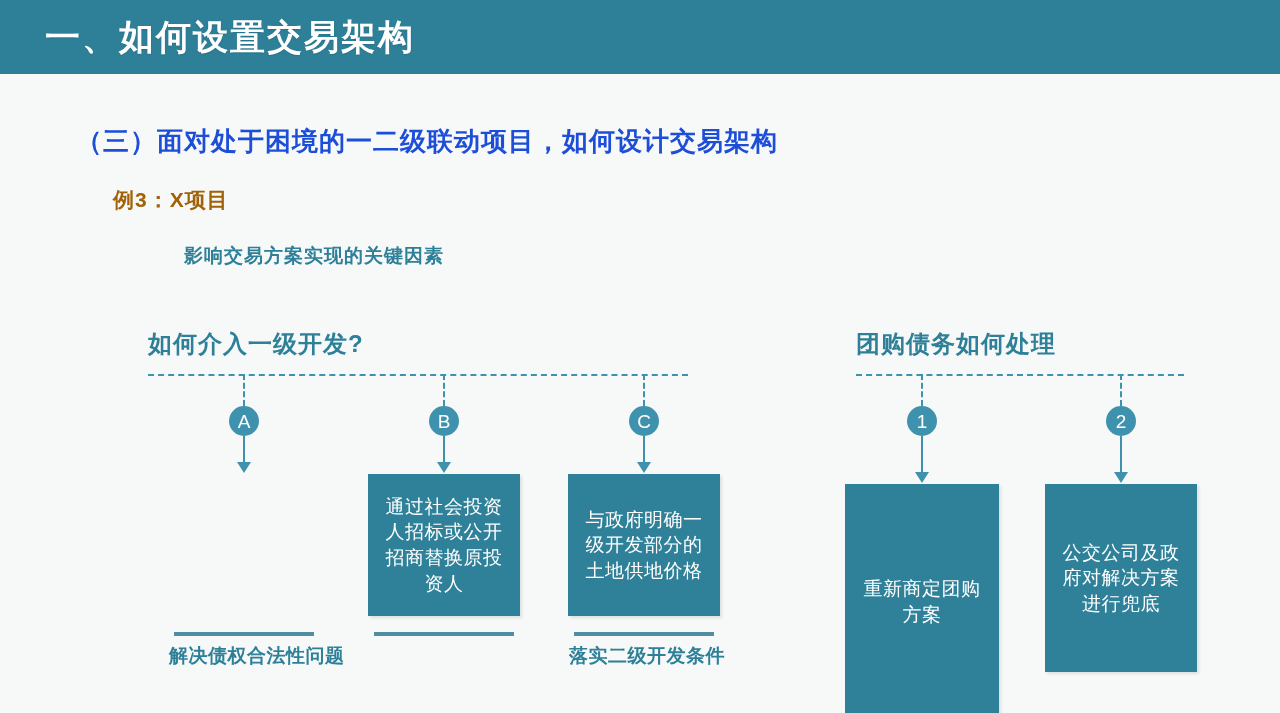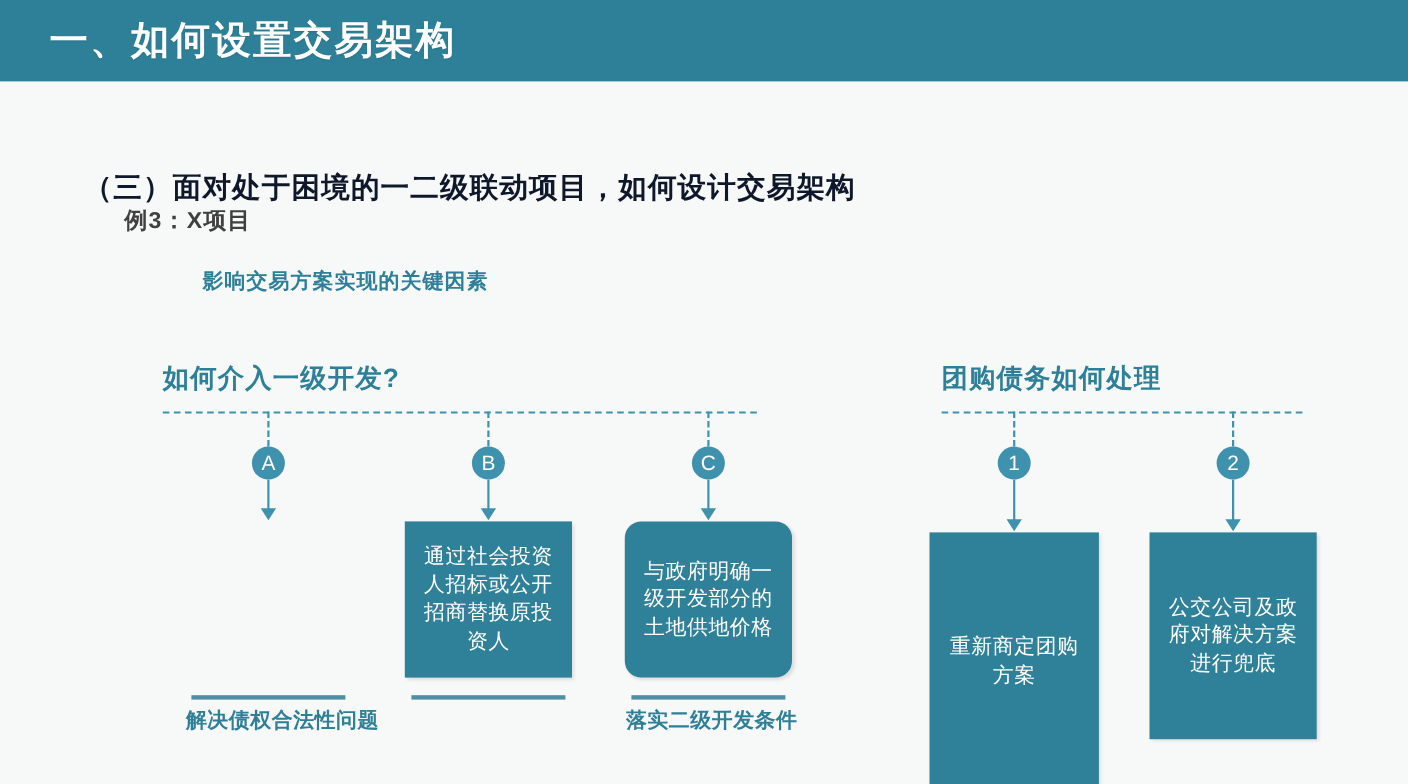--- a/index.html
+++ b/index.html
@@ -39,32 +39,31 @@
     text-shadow: 0 1px 2px rgba(0,0,0,0.12);
   }
 
   
   .subtitle {
     position: absolute;
     left: 76px;
     top: 124px;
     font-size: 26px;
     font-weight: bold;
-    color: #0f172a;
-    white-space: nowrap;
-    letter-spacing: 1px;
-    margin-top: 29px;
+    color: #1d4ed8;
+    white-space: nowrap;
+    letter-spacing: 1px;
   }
   .example-label {
     position: absolute;
     left: 113px;
     top: 186px;
     font-size: 21px;
     font-weight: bold;
-    color: #404040;
+    color: #a16207;
     white-space: nowrap;
     letter-spacing: 1px;
   }
   .key-factors {
     position: absolute;
     left: 160px;
     top: 243px;
     font-size: 19px;
     font-weight: bold;
     color: #2e8099;
@@ -214,21 +213,21 @@
       <span class="box-text">通过社会投资人招标或公开招商替换原投资人</span>
     </div>
     <div class="caption-rule" style="top:258px; width:140px;"></div>
   </div>
 
   <div class="node" style="left:420px; top:46px; width:152px; height:300px;">
     <div class="drop-line" style="top:0px; height:32px;"></div>
     <div class="badge" style="top:32px;">C</div>
     <div class="arrow-stem" style="top:62px; height:32px;"></div>
     <div class="arrow-head" style="top:88px;"></div>
-    <div class="box middle" style="top:100px; width:152px; height:142px;border-radius:15px;">
+    <div class="box middle" style="top:100px; width:152px; height:142px;">
       <span class="box-text">与政府明确一级开发部分的土地供地价格</span>
     </div>
     <div class="caption-rule" style="top:258px; width:140px;"></div>
     <div class="caption-text" style="top:270px; width:150px;">落实二级开发条件</div>
   </div>
 </div>
 
 <div class="group" style="left:856px; top:328px; width:328px; height:340px;">
 
   <div class="group-title">团购债务如何处理</div>

